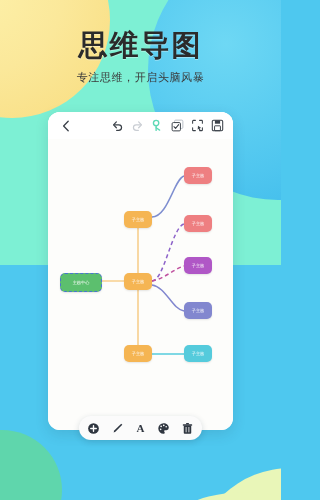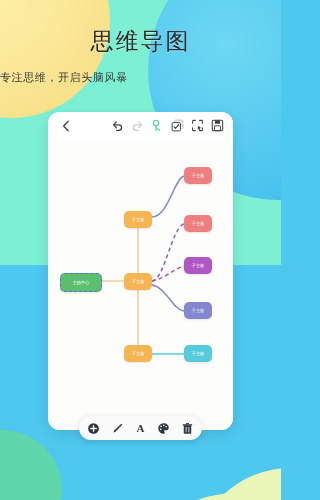--- a/index.html
+++ b/index.html
@@ -30,25 +30,25 @@
     background:#e9f6b8;
   }
   .blob-lime2{
     position:absolute;left:150px;top:492px;width:190px;height:120px;border-radius:50%;
     background:#e9f6b8;
   }
 
   
   .headline{
     position:absolute;left:0;top:26px;width:281px;text-align:center;
-    font-size:23px;font-weight:normal;color:#2b2b2b;letter-spacing:2px;
+    font-size:29px;font-weight:bold;color:#2b2b2b;letter-spacing:2px;
     text-shadow:0 1px 0 rgba(255,255,255,.35);
   }
   .subline{
-    position:absolute;left:0;top:70px;width:281px;text-align:left;
+    position:absolute;left:0;top:70px;width:281px;text-align:center;
     font-size:11px;color:#3a3a3a;letter-spacing:.6px;
   }
 
   
   .card{
     position:absolute;left:48px;top:112px;width:185px;height:318px;
     background:#ffffff;border-radius:12px;
     box-shadow:0 4px 14px rgba(30,60,80,.14);
     overflow:hidden;
   }

